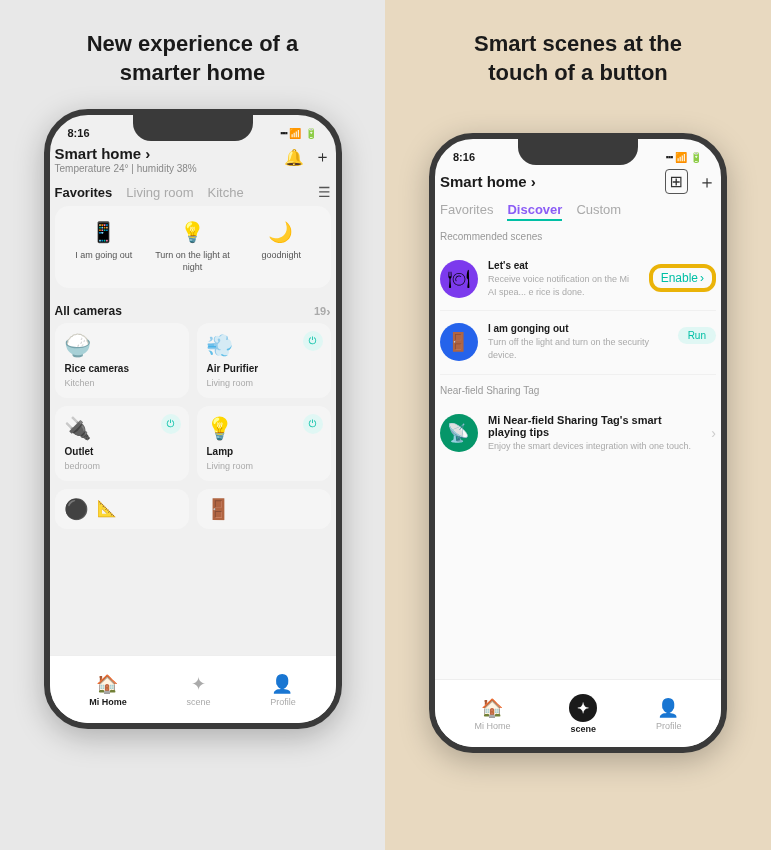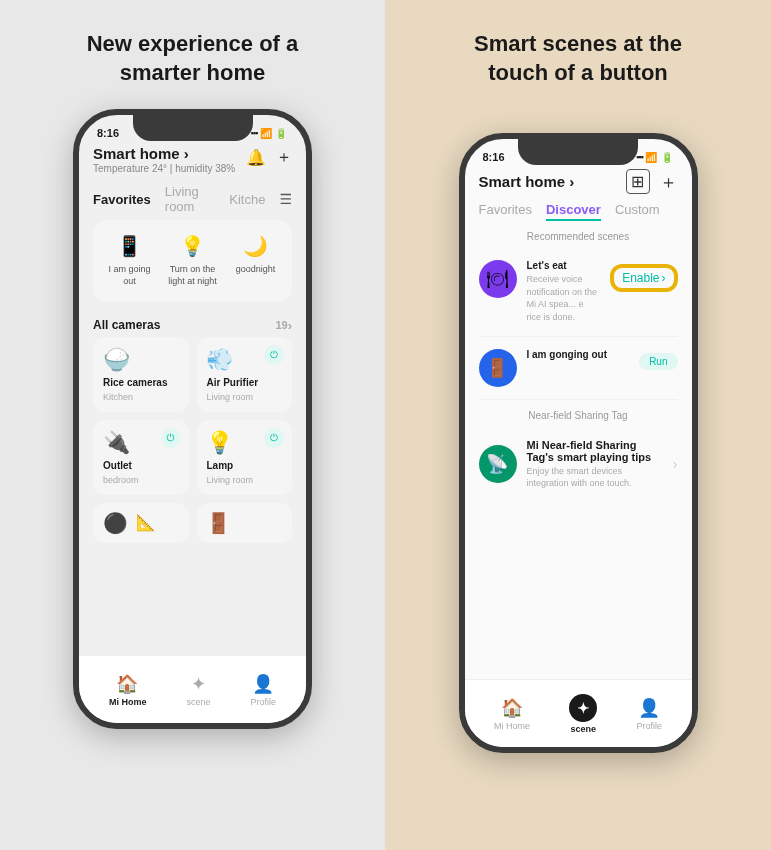--- a/index.html
+++ b/index.html
@@ -39,21 +39,21 @@
       font-weight: 700;
       text-align: center;
       color: #1a1a1a;
       margin-bottom: 22px;
       line-height: 1.3;
       max-width: 260px;
     }
 
     
     .phone {
-      width: 239px;
+      width: 298px;
       height: 620px;
       background: #fff;
       border-radius: 44px;
       border: 6px solid #3a3a3a;
       overflow: hidden;
       position: relative;
       box-shadow: 0 8px 30px rgba(0,0,0,0.25);
       flex-shrink: 0;
     }
 
@@ -86,21 +86,21 @@
 
     .status-icons {
       display: flex;
       align-items: center;
       gap: 3px;
       font-size: 10px;
     }
 
     
     .screen {
-      padding: 0 14px;
+      padding: 0 5px;
       height: calc(100% - 80px);
       overflow: hidden;
     }
 
     
     .left-screen-header {
       display: flex;
       justify-content: space-between;
       align-items: flex-start;
       padding: 6px 0 2px;
@@ -335,21 +335,20 @@
       color: #8b5cf6;
       font-weight: 600;
       border-bottom: 2px solid #00bfa5;
       padding-bottom: 2px;
     }
 
     .section-label {
       font-size: 10px;
       color: #999;
       margin-bottom: 6px;
-      text-align: center;
     }
 
     
     .scene-item {
       display: flex;
       align-items: flex-start;
       gap: 10px;
       padding: 12px 0;
       border-bottom: 1px solid #f0f0f0;
     }
@@ -606,20 +605,21 @@
           </div>
         </div>
       </div>
 
       <div class="scene-item">
         <div class="scene-avatar blue">
           <span>🚪</span>
         </div>
         <div class="scene-info">
           <div class="scene-name">I am gonging out</div>
+          <div class="scene-desc">Turn off the light and turn on the security device.</div>
         </div>
         <div style="display:flex; flex-direction:column; align-items:flex-end; gap:2px; margin-top:2px;">
           <div class="scene-action-run">
             <span>Run</span>
           </div>
         </div>
       </div>
 
       <div class="section-label" style="margin-top: 10px;">Near-field Sharing Tag</div>
 

